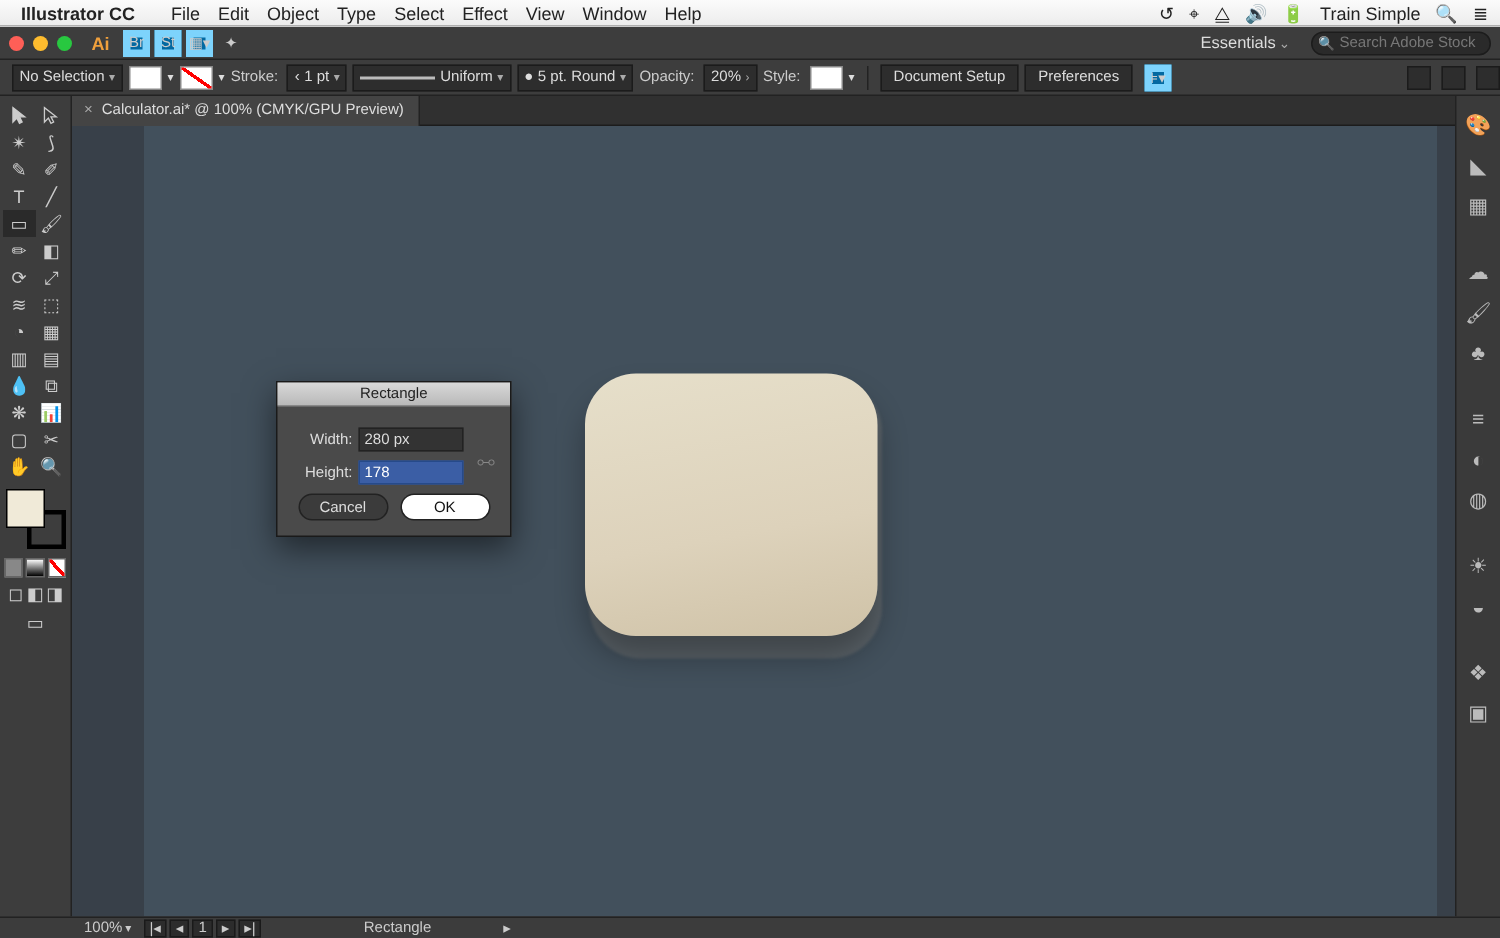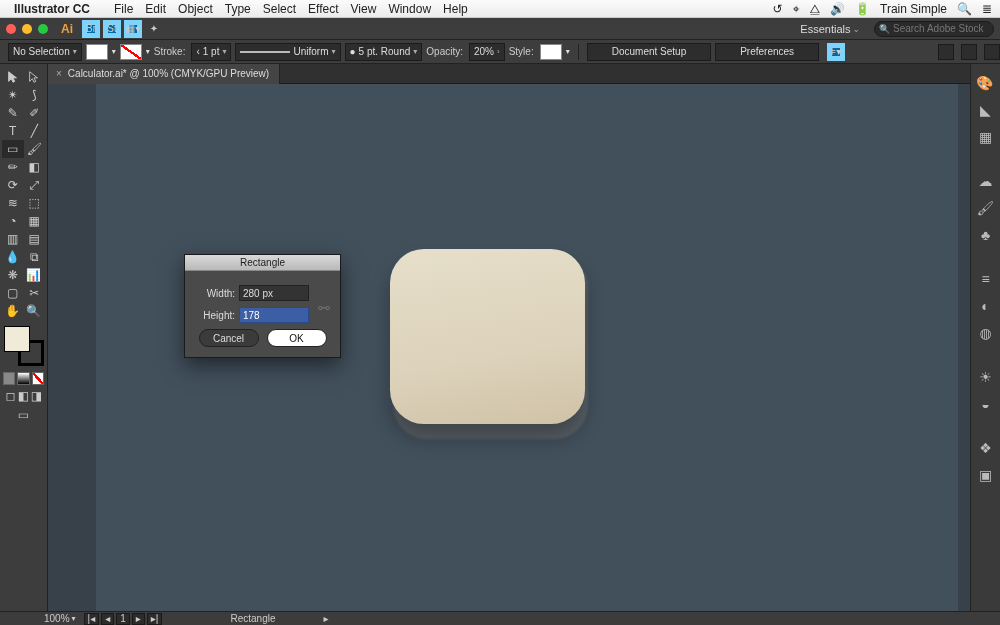--- a/index.html
+++ b/index.html
@@ -25,21 +25,21 @@
 .search-stock::before{content:"🔍";position:absolute;left:4px;font-size:9px}
 
 .ctrl-bar{height:24px;background:#3d3d3d;border-bottom:1px solid #222;display:flex;align-items:center;padding-left:8px;gap:4px;font-size:10px;color:#ddd}
 .cb-label{color:#ccc;margin-right:2px}
 .cb-swatch{width:22px;height:16px;background:#fff;border:1px solid #888}
 .cb-swatch.none{background:#fff;position:relative}
 .cb-swatch.none::after{content:"";position:absolute;left:0;top:0;right:0;bottom:0;background:linear-gradient(to top right,transparent 45%,red 45%,red 55%,transparent 55%)}
 .cb-drop{display:flex;align-items:center;height:18px;background:#2d2d2d;border:1px solid #1b1b1b;padding:0 4px;gap:3px}
 .cb-drop .chev{font-size:8px;color:#aaa}
 .cb-line{width:50px;height:2px;background:#bbb}
-.cb-btn{height:18px;background:#2d2d2d;border:1px solid #1b1b1b;padding:0 24px;display:flex;align-items:center}
+.cb-btn{height:18px;background:#2d2d2d;border:1px solid #1b1b1b;padding:0 8px;display:flex;align-items:center}
 .cb-sep{width:1px;height:16px;background:#222;margin:0 4px}
 .ctrl-bar .spacer{flex:1}
 .tri-icon{width:16px;height:16px;background:#2d2d2d;border:1px solid #1b1b1b;margin-left:3px}
 
 .work{position:absolute;top:64px;bottom:14px;left:0;right:0;background:#333}
 
 .tools{position:absolute;left:0;top:0;bottom:0;width:48px;background:#3d3d3d;border-right:1px solid #222;padding:4px 2px}
 .tool-row{display:flex}
 .tool{width:22px;height:18px;display:flex;align-items:center;justify-content:center;color:#ccc;font-size:12px;position:relative}
 .tool.sel{background:#2a2a2a}
@@ -73,21 +73,21 @@
 .dlg-row{display:flex;align-items:center;margin-bottom:6px}
 .dlg-row label{width:40px;text-align:right;margin-right:4px;color:#ddd}
 .dlg-row input{width:70px;height:16px;background:#333;border:1px solid #222;color:#ddd;font-size:10px;padding:0 3px}
 .dlg-row input.sel{background:#3b5ea5;color:#fff;border:1px solid #264a8a}
 .link-ic{margin-left:6px;color:#888;font-size:12px}
 .dlg-btns{display:flex;justify-content:center;gap:8px;margin-top:0}
 .dlg-btn{width:60px;height:18px;border-radius:10px;border:1px solid #222;display:flex;align-items:center;justify-content:center;font-size:10px;cursor:pointer}
 .dlg-btn.cancel{background:#3b3b3b;color:#ddd}
 .dlg-btn.ok{background:#fff;color:#111}
 
-.status{position:absolute;left:0;right:0;bottom:0;height:14px;background:#3c3c3c;border-top:1px solid #222;display:flex;align-items:center;font-size:10px;color:#ccc;padding-left:44px;gap:8px}
+.status{position:absolute;left:0;right:0;bottom:0;height:14px;background:#3c3c3c;border-top:1px solid #222;display:flex;align-items:center;font-size:10px;color:#ccc;padding-left:56px;gap:8px}
 .status .seg{display:flex;align-items:center;gap:2px}
 .status .pager{background:#2c2c2c;border:1px solid #1a1a1a;padding:0 3px;height:12px;display:flex;align-items:center}
 </style>
 </head>
 <body>
 
 <div class="mac-bar">
   <span class="apple"></span>
   <span class="app-name">Illustrator CC</span>
   <span class="menu-item">File</span>

